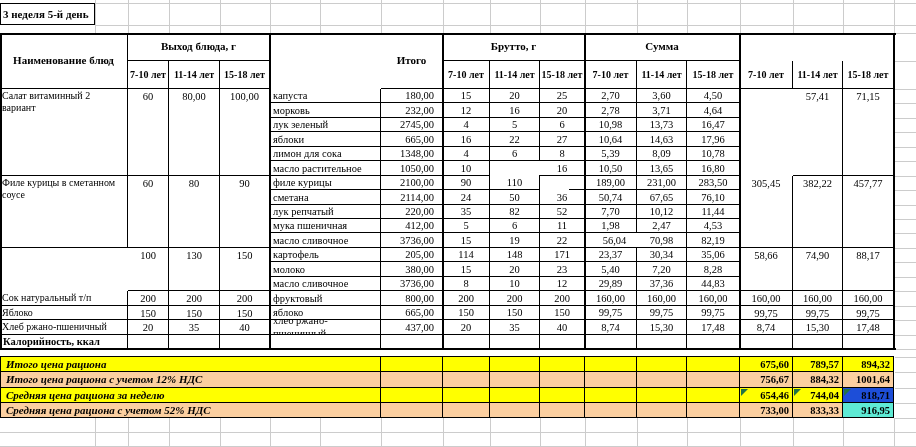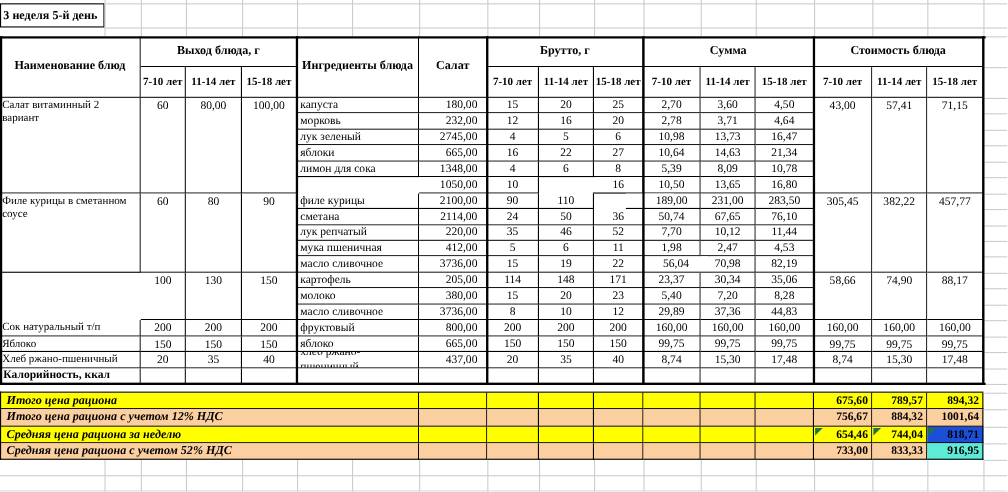--- a/index.html
+++ b/index.html
@@ -90,42 +90,39 @@
     <div class="gl" style="left: 895px; top: 320px; width: 21px; height: 1px; background: rgb(204, 204, 204);"></div>
     <div class="gl" style="left: 895px; top: 335px; width: 21px; height: 1px; background: rgb(204, 204, 204);"></div>
     <div class="gl" style="left: 895px; top: 349px; width: 21px; height: 1px; background: rgb(204, 204, 204);"></div>
     <div class="gl" style="left: 895px; top: 357px; width: 21px; height: 1px; background: rgb(204, 204, 204);"></div>
     <div class="gl" style="left: 895px; top: 372px; width: 21px; height: 1px; background: rgb(204, 204, 204);"></div>
     <div class="gl" style="left: 895px; top: 388px; width: 21px; height: 1px; background: rgb(204, 204, 204);"></div>
     <div class="gl" style="left: 895px; top: 403px; width: 21px; height: 1px; background: rgb(204, 204, 204);"></div>
     <div class="gl" style="left: 895px; top: 418px; width: 21px; height: 1px; background: rgb(204, 204, 204);"></div>
     <div class="cell hdr" style="left: 0px; top: 33px; width: 128px; height: 56px;">Наименование блюд</div>
     <div class="cell hdr" style="left: 128px; top: 33px; width: 142px; height: 28px;">Выход блюда, г</div>
-    <div class="cell hdr" style="left: 270px; top: 33px; width: 111px; height: 56px;">Ингредиенты блюда</div>
-    <div class="cell hdr" style="left: 381px; top: 33px; width: 62px; height: 56px;">Салат</div>
+    <div class="cell hdr" style="left: 381px; top: 33px; width: 62px; height: 56px;">Итого</div>
     <div class="cell hdr" style="left: 443px; top: 33px; width: 142px; height: 28px;">Брутто, г</div>
     <div class="cell hdr" style="left: 585px; top: 33px; width: 155px; height: 28px;">Сумма</div>
-    <div class="cell hdr" style="left: 740px; top: 33px; width: 154px; height: 28px;">Стоимость блюда</div>
     <div class="cell subhdr" style="left: 128px; top: 61px; width: 41px; height: 28px;">7-10 лет</div>
     <div class="cell subhdr" style="left: 169px; top: 61px; width: 51px; height: 28px;">11-14 лет</div>
     <div class="cell subhdr" style="left: 220px; top: 61px; width: 50px; height: 28px;">15-18 лет</div>
     <div class="cell subhdr" style="left: 443px; top: 61px; width: 47px; height: 28px;">7-10 лет</div>
     <div class="cell subhdr" style="left: 490px; top: 61px; width: 50px; height: 28px;">11-14 лет</div>
     <div class="cell subhdr" style="left: 540px; top: 61px; width: 45px; height: 28px;">15-18 лет</div>
     <div class="cell subhdr" style="left: 585px; top: 61px; width: 52px; height: 28px;">7-10 лет</div>
     <div class="cell subhdr" style="left: 637px; top: 61px; width: 50px; height: 28px;">11-14 лет</div>
     <div class="cell subhdr" style="left: 687px; top: 61px; width: 53px; height: 28px;">15-18 лет</div>
     <div class="cell subhdr" style="left: 740px; top: 61px; width: 53px; height: 28px;">7-10 лет</div>
     <div class="cell subhdr" style="left: 793px; top: 61px; width: 50px; height: 28px;">11-14 лет</div>
     <div class="cell subhdr" style="left: 843px; top: 61px; width: 51px; height: 28px;">15-18 лет</div>
     <div class="cell left vtop dishname" style="left: 0px; top: 89px; width: 128px; height: 87px;">Салат витаминный 2 вариант</div>
     <div class="cell center vtop" style="left: 128px; top: 89px; width: 41px; height: 87px;">60</div>
     <div class="cell center vtop" style="left: 169px; top: 89px; width: 51px; height: 87px;">80,00</div>
     <div class="cell center vtop" style="left: 220px; top: 89px; width: 50px; height: 87px;">100,00</div>
-    <div class="cell center vtop" style="left: 740px; top: 89px; width: 53px; height: 87px;">43,00</div>
     <div class="cell center vtop" style="left: 793px; top: 89px; width: 50px; height: 87px;">57,41</div>
     <div class="cell center vtop" style="left: 843px; top: 89px; width: 51px; height: 87px;">71,15</div>
     <div class="cell left" style="left: 270px; top: 89px; width: 111px; height: 14px;">капуста</div>
     <div class="cell right" style="left: 381px; top: 89px; width: 62px; height: 14px;">180,00</div>
     <div class="cell center" style="left: 443px; top: 89px; width: 47px; height: 14px;">15</div>
     <div class="cell center" style="left: 490px; top: 89px; width: 50px; height: 14px;">20</div>
     <div class="cell center" style="left: 540px; top: 89px; width: 45px; height: 14px;">25</div>
     <div class="cell center" style="left: 585px; top: 89px; width: 52px; height: 14px;">2,70</div>
     <div class="cell center" style="left: 637px; top: 89px; width: 50px; height: 14px;">3,60</div>
     <div class="cell center" style="left: 687px; top: 89px; width: 53px; height: 14px;">4,50</div>
@@ -145,29 +142,30 @@
     <div class="cell center" style="left: 585px; top: 118px; width: 52px; height: 14px;">10,98</div>
     <div class="cell center" style="left: 637px; top: 118px; width: 50px; height: 14px;">13,73</div>
     <div class="cell center" style="left: 687px; top: 118px; width: 53px; height: 14px;">16,47</div>
     <div class="cell left" style="left: 270px; top: 132px; width: 111px; height: 15px;">яблоки</div>
     <div class="cell right" style="left: 381px; top: 132px; width: 62px; height: 15px;">665,00</div>
     <div class="cell center" style="left: 443px; top: 132px; width: 47px; height: 15px;">16</div>
     <div class="cell center" style="left: 490px; top: 132px; width: 50px; height: 15px;">22</div>
     <div class="cell center" style="left: 540px; top: 132px; width: 45px; height: 15px;">27</div>
     <div class="cell center" style="left: 585px; top: 132px; width: 52px; height: 15px;">10,64</div>
     <div class="cell center" style="left: 637px; top: 132px; width: 50px; height: 15px;">14,63</div>
-    <div class="cell center" style="left: 687px; top: 132px; width: 53px; height: 15px;">21,34</div>
+    <div class="cell center" style="left: 687px; top: 132px; width: 53px; height: 15px;">17,96</div>
     <div class="cell left" style="left: 270px; top: 147px; width: 111px; height: 14px;">лимон для сока</div>
     <div class="cell right" style="left: 381px; top: 147px; width: 62px; height: 14px;">1348,00</div>
     <div class="cell center" style="left: 443px; top: 147px; width: 47px; height: 14px;">4</div>
     <div class="cell center" style="left: 490px; top: 147px; width: 50px; height: 14px;">6</div>
     <div class="cell center" style="left: 540px; top: 147px; width: 45px; height: 14px;">8</div>
     <div class="cell center" style="left: 585px; top: 147px; width: 52px; height: 14px;">5,39</div>
     <div class="cell center" style="left: 637px; top: 147px; width: 50px; height: 14px;">8,09</div>
     <div class="cell center" style="left: 687px; top: 147px; width: 53px; height: 14px;">10,78</div>
+    <div class="cell left" style="left: 270px; top: 161px; width: 111px; height: 15px;">масло растительное</div>
     <div class="cell right" style="left: 381px; top: 161px; width: 62px; height: 15px;">1050,00</div>
     <div class="cell center" style="left: 443px; top: 161px; width: 47px; height: 15px;">10</div>
     <div class="cell center" style="left: 490px; top: 150px; width: 50px; height: 15px; margin-top: 25px;">13</div>
     <div class="cell center" style="left: 540px; top: 161px; width: 45px; height: 15px;">16</div>
     <div class="cell center" style="left: 585px; top: 161px; width: 52px; height: 15px;">10,50</div>
     <div class="cell center" style="left: 637px; top: 161px; width: 50px; height: 15px;">13,65</div>
     <div class="cell center" style="left: 687px; top: 161px; width: 53px; height: 15px;">16,80</div>
     <div class="cell left vtop dishname" style="left: 0px; top: 176px; width: 128px; height: 72px;">Филе курицы в сметанном соусе</div>
     <div class="cell center vtop" style="left: 128px; top: 176px; width: 41px; height: 72px;">60</div>
     <div class="cell center vtop" style="left: 169px; top: 176px; width: 51px; height: 72px;">80</div>
@@ -187,21 +185,21 @@
     <div class="cell right" style="left: 381px; top: 190px; width: 62px; height: 15px;">2114,00</div>
     <div class="cell center" style="left: 443px; top: 190px; width: 47px; height: 15px;">24</div>
     <div class="cell center" style="left: 490px; top: 190px; width: 50px; height: 15px;">50</div>
     <div class="cell center" style="left: 540px; top: 190px; width: 45px; height: 15px;">36</div>
     <div class="cell center" style="left: 585px; top: 190px; width: 52px; height: 15px;">50,74</div>
     <div class="cell center" style="left: 637px; top: 190px; width: 50px; height: 15px;">67,65</div>
     <div class="cell center" style="left: 687px; top: 190px; width: 53px; height: 15px;">76,10</div>
     <div class="cell left" style="left: 270px; top: 205px; width: 111px; height: 14px;">лук репчатый</div>
     <div class="cell right" style="left: 381px; top: 205px; width: 62px; height: 14px;">220,00</div>
     <div class="cell center" style="left: 443px; top: 205px; width: 47px; height: 14px;">35</div>
-    <div class="cell center" style="left: 490px; top: 205px; width: 50px; height: 14px;">46</div>
+    <div class="cell center" style="left: 490px; top: 205px; width: 50px; height: 14px;">82</div>
     <div class="cell center" style="left: 540px; top: 205px; width: 45px; height: 14px;">52</div>
     <div class="cell center" style="left: 585px; top: 205px; width: 52px; height: 14px;">7,70</div>
     <div class="cell center" style="left: 637px; top: 205px; width: 50px; height: 14px;">10,12</div>
     <div class="cell center" style="left: 687px; top: 205px; width: 53px; height: 14px;">11,44</div>
     <div class="cell left" style="left: 270px; top: 219px; width: 111px; height: 14px;">мука пшеничная</div>
     <div class="cell right" style="left: 381px; top: 219px; width: 62px; height: 14px;">412,00</div>
     <div class="cell center" style="left: 443px; top: 219px; width: 47px; height: 14px;">5</div>
     <div class="cell center" style="left: 490px; top: 219px; width: 50px; height: 14px;">6</div>
     <div class="cell center" style="left: 540px; top: 219px; width: 45px; height: 14px;">11</div>
     <div class="cell center" style="left: 585px; top: 219px; width: 52px; height: 14px;">1,98</div>

